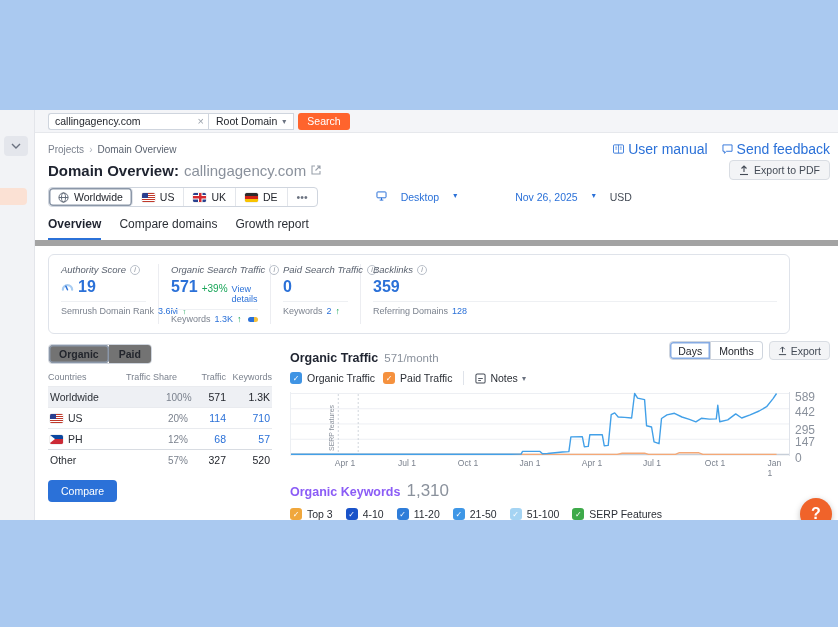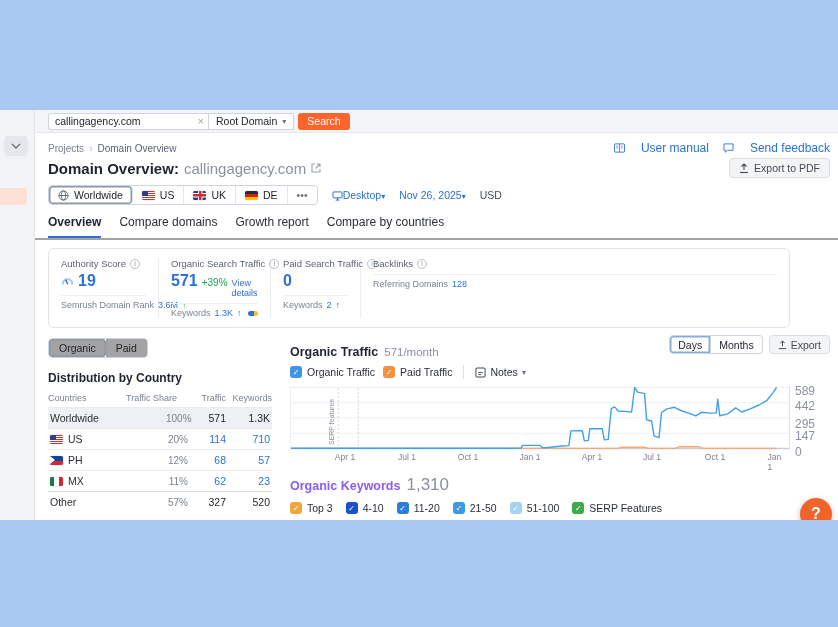--- a/index.html
+++ b/index.html
@@ -24,63 +24,63 @@
   .caret { font-size:8px; color:#6b7280; }
   .search-btn { height:17px; margin-left:4px; background:#ff642d; color:#fff; border:none; border-radius:3px; font-size:10.5px; padding:0 9px; font-family:inherit; }
 
   .page { position:absolute; top:23px; left:0; right:0; bottom:0; background:#fff; overflow:hidden; }
 
   .breadcrumb-row { display:flex; justify-content:space-between; align-items:center; padding:8px 8px 0 13px; }
   .breadcrumb { font-size:10px; color:#7b828e; display:flex; gap:5px; align-items:center; }
   .breadcrumb .crumb-sep { color:#b0b6bf; }
   .breadcrumb .crumb-last { color:#5b6370; }
   .hdr-links { display:flex; gap:14px; align-items:center; }
-  .hdr-link { display:flex; gap:16px; align-items:center; font-size:12px; color:#2b71d8; cursor:pointer; }
+  .hdr-link { display:flex; gap:4px; align-items:center; font-size:14px; color:#2b71d8; cursor:pointer; }
 
   .title-row { display:flex; justify-content:space-between; align-items:center; padding:3px 8px 0 13px; }
   .page-title { font-size:15px; font-weight:bold; color:#1f2430; display:flex; align-items:center; gap:5px; }
   .page-title .domain { font-weight:normal; color:#8a919c; }
   .pdf-btn { display:flex; gap:5px; align-items:center; background:#f3f4f6; border:1px solid #d9dde3; border-radius:4px; font-size:10.5px; color:#444b56; padding:3px 9px; font-family:inherit; }
 
   .filter-row { display:flex; align-items:center; gap:14px; padding:7px 0 0 13px; }
   .loc-group { display:flex; border:1px solid #cfd5de; border-radius:4px; background:#fff; overflow:hidden; }
   .loc-item { display:flex; align-items:center; gap:5px; font-size:10.5px; padding:3px 9px; border-right:1px solid #e3e6eb; color:#23262d; cursor:pointer; }
   .loc-item:last-child { border-right:none; color:#6b7280; }
   .loc-item.active { box-shadow:inset 0 0 0 1.5px #8b97a8; border-radius:4px; }
-  .dd-btn { display:flex; align-items:flex-end; gap:0; font-size:10.5px; color:#2b71d8; cursor:pointer; }
+  .dd-btn { display:flex; align-items:flex-start; gap:14px; font-size:10.5px; color:#2b71d8; cursor:pointer;margin-left:44px; }
   .usd { font-size:10.5px; color:#444b56; }
 
-  .tabs-row { display:flex; gap:18px; padding:10px 0 0 13px; border-bottom:2px solid #a3a3a3; }
+  .tabs-row { display:flex; gap:18px; padding:10px 0 0 13px; border-bottom:6px solid #a3a3a3; }
   .tab { font-size:12px; color:#2b2f36; padding-bottom:7px; cursor:pointer; }
   .tab.active { font-weight:bold; color:#1f2430; border-bottom:2.5px solid #2b71d8; }
 
   
   .metrics-card { margin:8px 48px 0 13px; border:1px solid #dfe3ea; border-radius:6px; background:#fff; display:flex; padding:9px 0; }
   .metric { padding:0 12px; border-right:1px solid #ecedf1; }
   .metric:last-child { border-right:none; }
   .m-auth { width:110px; } .m-org { width:112px; } .m-paid { width:90px; } .m-back { flex:1; }
-  .metric-label { font-size:9.5px; color:#5b6370; display:flex; gap:4px; align-items:center; white-space:nowrap; }
+  .metric-label { font-size:9.5px; color:#5b6370; display:flex; gap:4px; align-items:center; white-space:nowrap;font-style:italic; }
   .info { width:10px; height:10px; border:1px solid #b9bfc9; border-radius:50%; font-size:7px; color:#8a919c; display:inline-flex; align-items:center; justify-content:center; flex:none; }
   .metric-value-row { display:flex; align-items:baseline; gap:4px; margin-top:3px; }
   .metric-value { font-size:16px; font-weight:bold; color:#2b71d8; }
   .delta { font-size:10px; color:#18a558; }
   .view-details { font-size:9px; color:#2b71d8; cursor:pointer; }
   .metric-sub { border-top:1px solid #eef0f3; margin-top:5px; padding-top:4px; font-size:9px; color:#7b828e; display:flex; gap:4px; align-items:center; white-space:nowrap; }
   .metric-sub .blue { color:#2b71d8; }
   .metric-sub .up { color:#18a558; }
   .mini-bar { display:flex; width:58px; height:5px; border-radius:3px; overflow:hidden; margin-left:2px; }
   .mini-bar i { display:block; height:100%; }
 
   
   .content-row { display:flex; margin-top:10px; padding-left:13px; }
   .left-col { width:224px; flex:none; }
   .right-col { flex:1; margin-left:18px; margin-right:48px; position:relative; }
 
   .seg-group { display:inline-flex; border:1px solid #cfd5de; border-radius:4px; overflow:hidden; }
-  .seg { font-size:10.5px; padding:3px 10px; color:#23262d; cursor:pointer; background:#a3a3a3; }
+  .seg { font-size:10.5px; padding:3px 10px; color:#23262d; cursor:pointer; background:#737373;font-weight:bold; }
   .seg.active { box-shadow:inset 0 0 0 1.5px #8b97a8; border-radius:4px; }
   .section-h { font-size:12px; font-weight:bold; color:#1f2430; margin-top:13px; }
 
   .tbl-head { display:flex; font-size:9px; color:#7b828e; margin-top:8px; padding-bottom:4px; }
   .tbl-head .c1 { width:78px; } .tbl-head .c2 { width:62px; } .tbl-head .c3 { width:38px; text-align:right; } .tbl-head .c4 { flex:1; text-align:right; }
   .crow { display:flex; align-items:center; font-size:10.5px; border-top:1px solid #e9ebef; padding:4px 0; }
   .crow.hl { background:#eef0f4; }
   .crow.sep { border-top:1px solid #d8dce2; }
   .crow .c1 { width:78px; display:flex; align-items:center; gap:5px; color:#2b2f36; padding-left:2px; }
   .crow .c2 { width:40px; } .crow .cpct { width:22px; text-align:right; color:#7b828e; font-size:10px; }
@@ -241,21 +241,20 @@
           <span>Nov 26, 2025</span>
           <span class="caret" style="color:#2b71d8">▾</span>
         </span>
         <span class="usd">USD</span>
       </div>
 
       <div class="tabs-row" id="main-tabs">
           <span class="tab active">Overview</span>
           <span class="tab">Compare domains</span>
           <span class="tab">Growth report</span>
-          <span class="tab">Compare by countries</span>
         </div>
 
       <div class="metrics-card">
         <div class="metric m-auth">
           <div class="metric-label">
               <span>Authority Score</span>
               <span class="info">i</span>
             </div>
           <div class="metric-value-row">
             <svg width="13" height="12" viewBox="0 0 14 12">
@@ -303,34 +302,36 @@
             <span>Keywords</span>
             <span class="blue">2</span>
             <span class="up">↑</span>
           </div>
         </div>
         <div class="metric m-back">
           <div class="metric-label" style="align-self:flex-start">
               <span>Backlinks</span>
               <span class="info">i</span>
             </div>
+          <div class="metric-value-row">
+              <span class="metric-value">359</span>
+            </div>
           <div class="metric-sub">
             <span>Referring Domains</span>
             <span class="blue">128</span>
           </div>
         </div>
       </div>
 
       <div class="content-row">
         <div class="left-col">
           <div class="seg-group" id="organic-paid-toggle">
               <span class="seg active">Organic</span>
               <span class="seg">Paid</span>
             </div>
-          <div class="section-h">Distribution by Country</div>
           <div class="tbl-head" id="country-table-head">
               <span class="c1">Countries</span>
               <span class="c2">Traffic Share</span>
               <span class="c3">Traffic</span>
               <span class="c4">Keywords</span>
             </div>
           <div id="country-rows">
               <div class="crow hl">
                 <span class="c1">
                   <span>Worldwide</span>
@@ -353,30 +354,20 @@
               <div class="crow">
                 <span class="c1">
                   <span class="flag flag-ph"></span>
                   <span>PH</span>
                 </span>
                 <span class="c2"><span class="share-bar"><i style="width: 12%;"></i></span></span>
                 <span class="cpct">12%</span>
                 <span class="c3 val-blue">68</span>
                 <span class="c4 val-blue">57</span>
               </div>
-              <div class="crow">
-                <span class="c1">
-                  <span class="flag flag-mx"></span>
-                  <span>MX</span>
-                </span>
-                <span class="c2"><span class="share-bar"><i style="width: 11%;"></i></span></span>
-                <span class="cpct">11%</span>
-                <span class="c3 val-blue">62</span>
-                <span class="c4 val-blue">23</span>
-              </div>
               <div class="crow sep">
                 <span class="c1">
                   <span>Other</span>
                 </span>
                 <span class="c2"><span class="share-bar"><i style="width: 57%;"></i></span></span>
                 <span class="cpct">57%</span>
                 <span class="c3 val-dark">327</span>
                 <span class="c4 val-dark">520</span>
               </div>
             </div>

